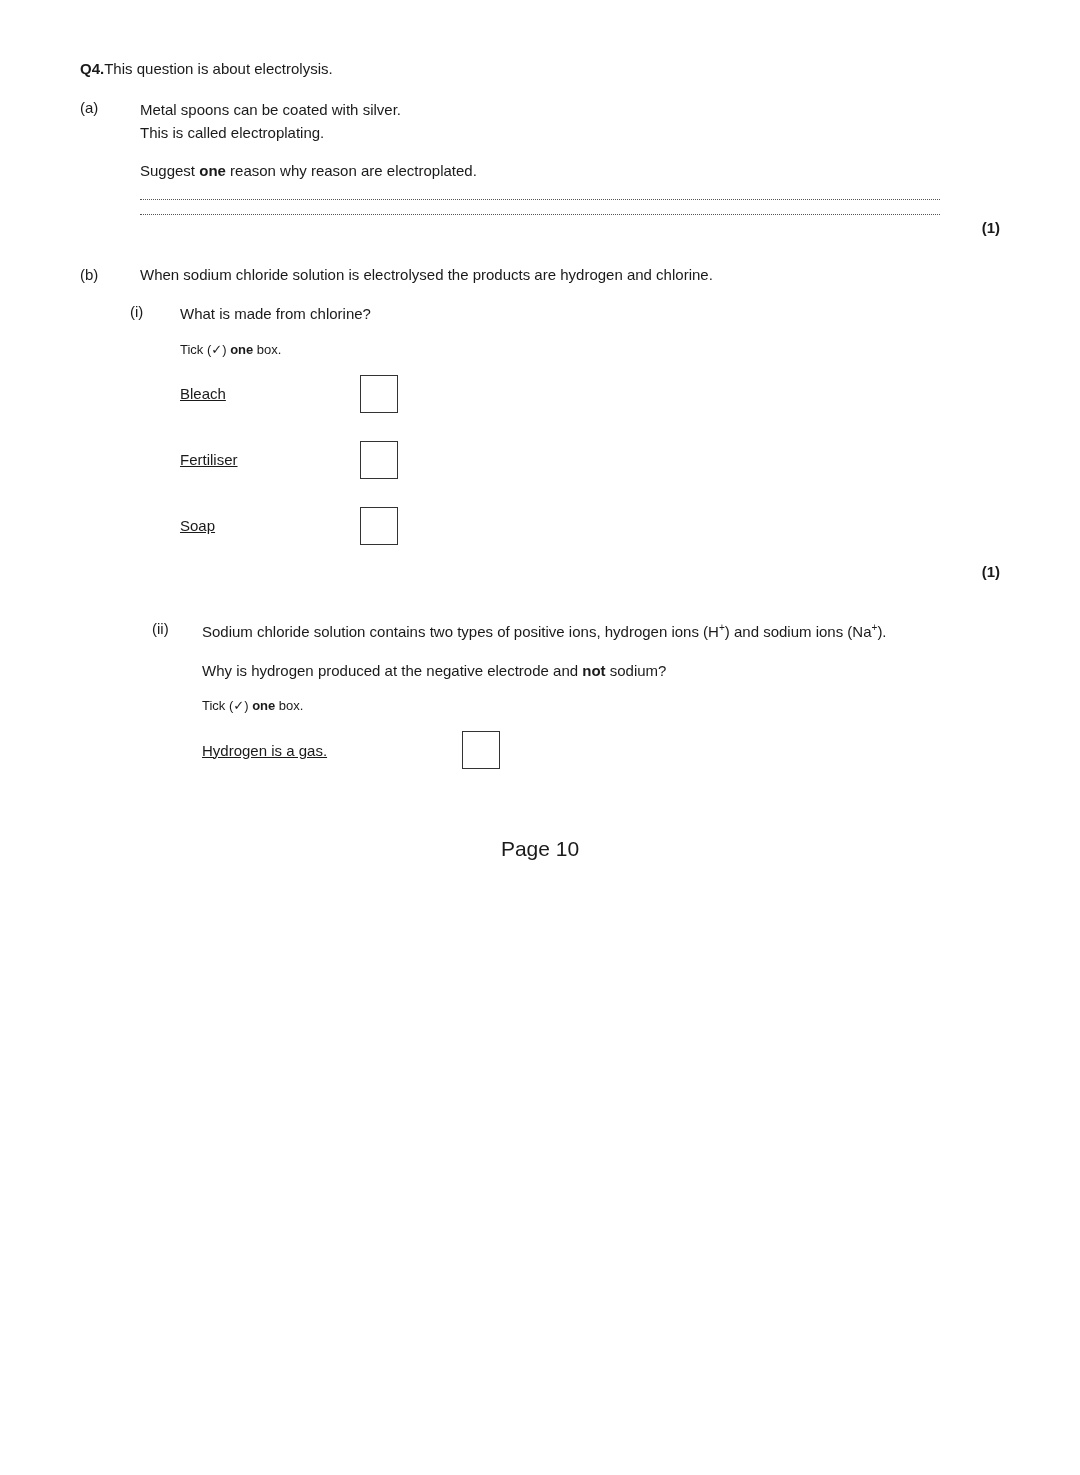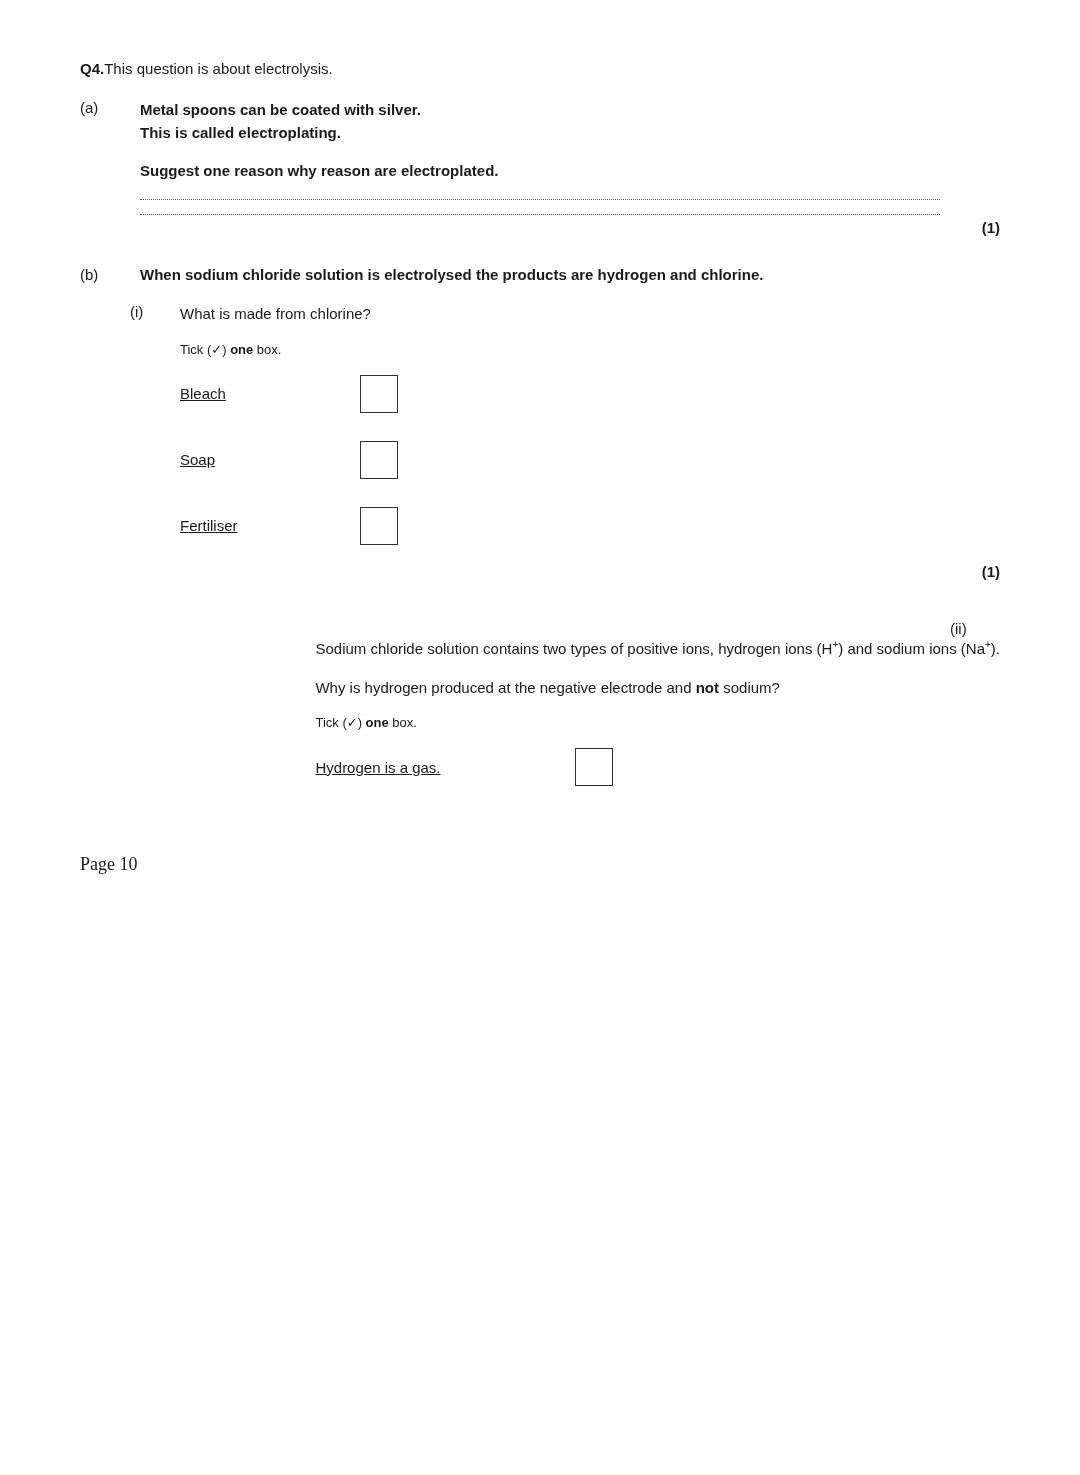--- a/index.html
+++ b/index.html
@@ -35,21 +35,20 @@
       text-align: center;
     }
 
     .part-label {
       min-width: 60px;
       font-size: 15px;
     }
 
     .part-content {
       flex: 1;
-      font-weight: bold;
     }
 
     .sub-part-label {
       min-width: 50px;
       font-size: 15px;
     }
 
     .sub-part-content {
       flex: 1;
     }
@@ -92,24 +91,23 @@
       position: relative;
     }
 
     .text-block {
       font-size: 15px;
       line-height: 1.5;
       margin-bottom: 16px;
     }
 
     .page-number {
-      text-align: left;
+      text-align: center;
       margin-top: 40px;
-      font-size: 18px;
-      font-family: Liberation Serif, serif;
+      font-size: 21px;
     }
 
     .relative-wrapper {
       position: relative;
     }
 
     sup {
       font-size: 10px;
       vertical-align: super;
     }
@@ -167,36 +165,36 @@
         <div class="tick-instruction">
           <span>Tick (✓) </span><strong>one</strong><span> box.</span>
         </div>
 
         <div class="option-row">
           <span class="option-label">Bleach</span>
           <div class="tick-box"></div>
         </div>
 
         <div class="option-row">
+          <span class="option-label">Fertiliser</span>
+          <div class="tick-box"></div>
+        </div>
+
+        <div class="option-row">
           <span class="option-label">Soap</span>
           <div class="tick-box"></div>
         </div>
 
-        <div class="option-row">
-          <span class="option-label">Fertiliser</span>
-          <div class="tick-box"></div>
-        </div>
-
       </div>
       <div style="min-width:60px; text-align:right; padding-top: 260px;">
         <strong>(1)</strong>
       </div>
     </div>
 
-    <div style="display:flex; align-items:flex-end; margin-left:72px; margin-top:40px;flex-direction:column;">
+    <div style="display:flex; align-items:flex-start; margin-left:72px; margin-top:40px;">
       <div class="sub-part-label">
         <span>(ii)</span>
       </div>
       <div class="sub-part-content">
         <div class="text-block">
           <span>Sodium chloride solution contains two types of positive ions, hydrogen ions (H</span><sup>+</sup><span>) and sodium ions (Na</span><sup>+</sup><span>).</span>
         </div>
         <div class="text-block">
           <span>Why is hydrogen produced at the negative electrode and </span><strong>not</strong><span> sodium?</span>
         </div>

